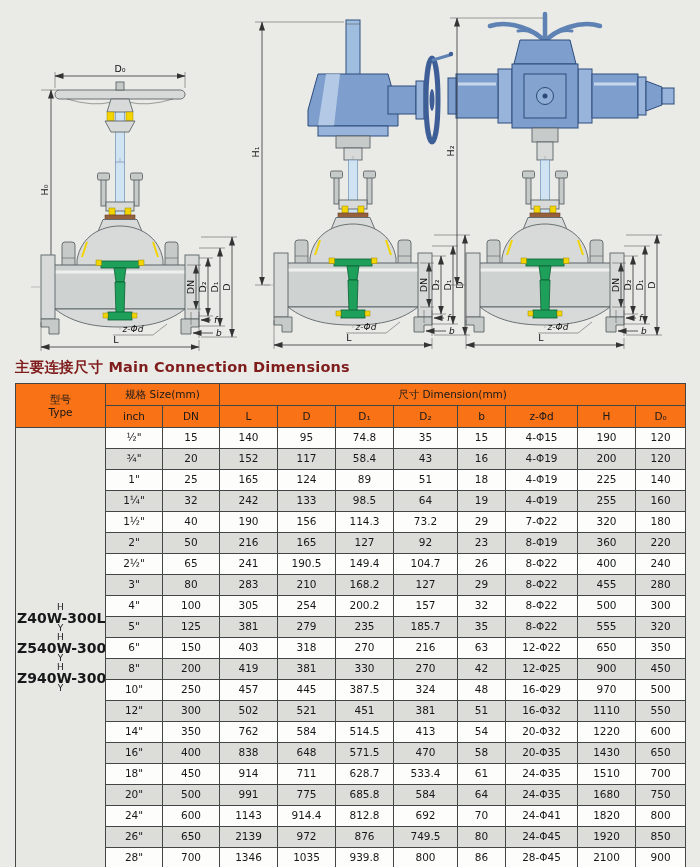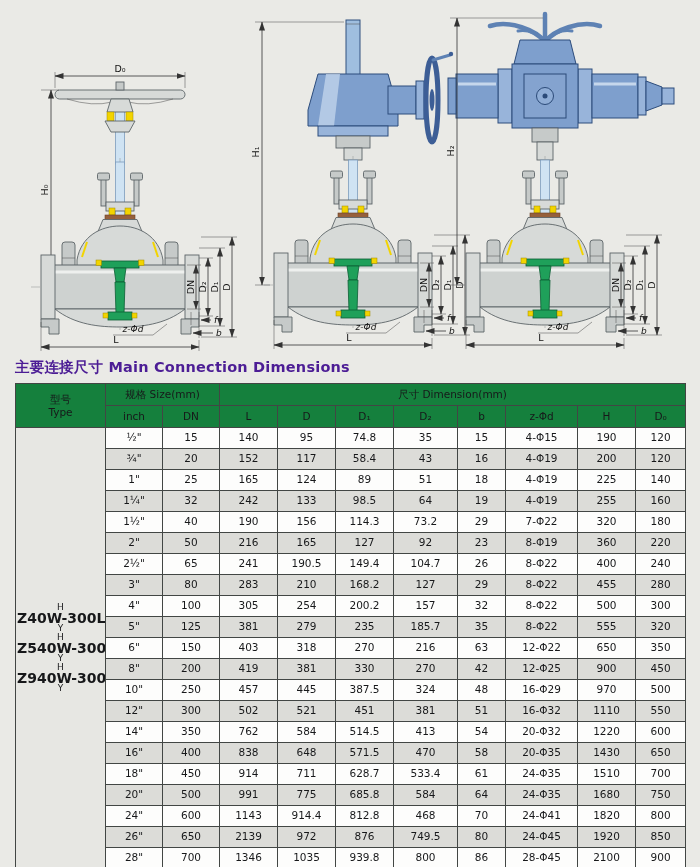--- a/index.html
+++ b/index.html
@@ -34,34 +34,34 @@
   .blu {fill:#7e9fcd;stroke:#2c4c7c;stroke-width:1}
   .blu2{fill:#98b4da;stroke:#2c4c7c;stroke-width:1}
   .blulight{fill:#c6d7ec;stroke:none}
   .bluhl{stroke:#c6d7ec;stroke-width:3}
   .arm {stroke:#5e82b4;stroke-width:4.5;fill:none;stroke-linecap:round}
   .arm2{stroke:#5e82b4;stroke-width:3;fill:none;stroke-linecap:round}
   .wheel{fill:none;stroke:#3d5e96;stroke-width:5}
 
   .page-title{
     margin:2px 0 6px 15px;
-    font-size:14.5px;font-weight:bold;color:#4c1d95;
+    font-size:14.5px;font-weight:bold;color:#7f1d1d;
     letter-spacing:.2px;
   }
 
   table.dims{
     width:670px;margin-left:15px;border-collapse:collapse;table-layout:fixed;
     font-size:10.5px;color:#17181a;
   }
   table.dims th,table.dims td{
     border:1px solid #424644;text-align:center;vertical-align:middle;
     padding:1px 1px;height:18px;line-height:1.05;
     overflow:hidden;white-space:nowrap;
   }
-  table.dims thead th{background:#15803d;font-weight:normal;height:19px;}
+  table.dims thead th{background:#f97316;font-weight:normal;height:19px;}
   table.dims td{background:#fdfdfc;}
   table.dims tr.shade td{background:#dcdcd8;}
   table.dims td.type-cell{background:#e7e7e3;vertical-align:middle;}
   .type-cell .t-main{font-size:14px;line-height:12px;font-weight:bold;}
   .type-cell .t-small{font-size:9px;line-height:9px;}
   .th-2line div{line-height:13px;}
 </style>
 </head>
 <body>
 
@@ -511,21 +511,21 @@
         <td>24-Φ35</td>
         <td>1680</td>
         <td>750</td>
       </tr>
       <tr>
         <td>24"</td>
         <td>600</td>
         <td>1143</td>
         <td>914.4</td>
         <td>812.8</td>
-        <td>468</td>
+        <td>692</td>
         <td>70</td>
         <td>24-Φ41</td>
         <td>1820</td>
         <td>800</td>
       </tr>
       <tr class="shade">
         <td>26"</td>
         <td>650</td>
         <td>2139</td>
         <td>972</td>

